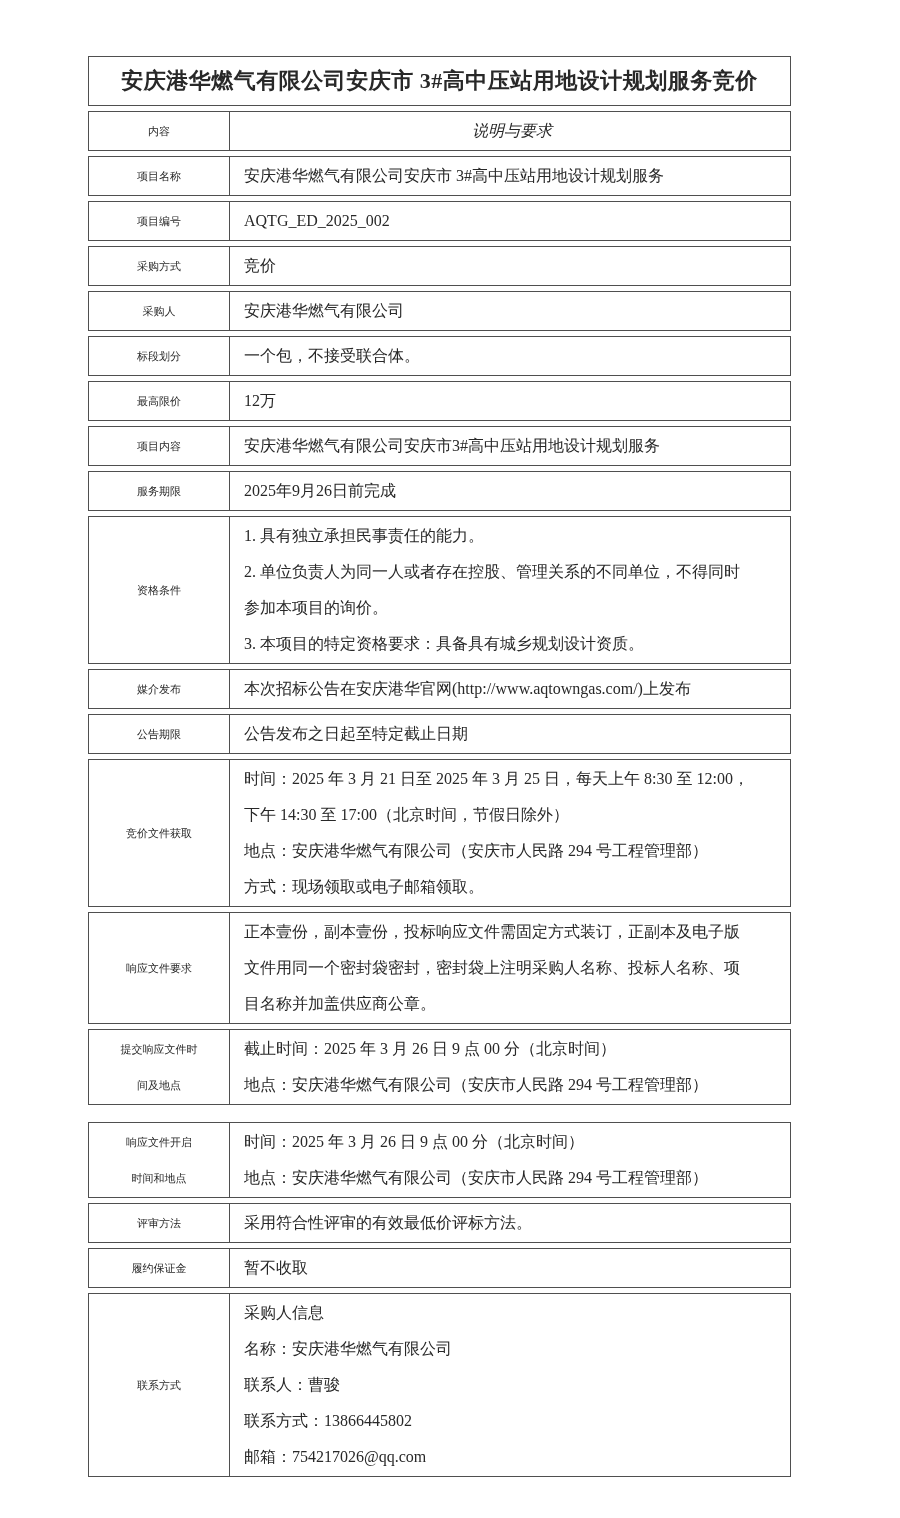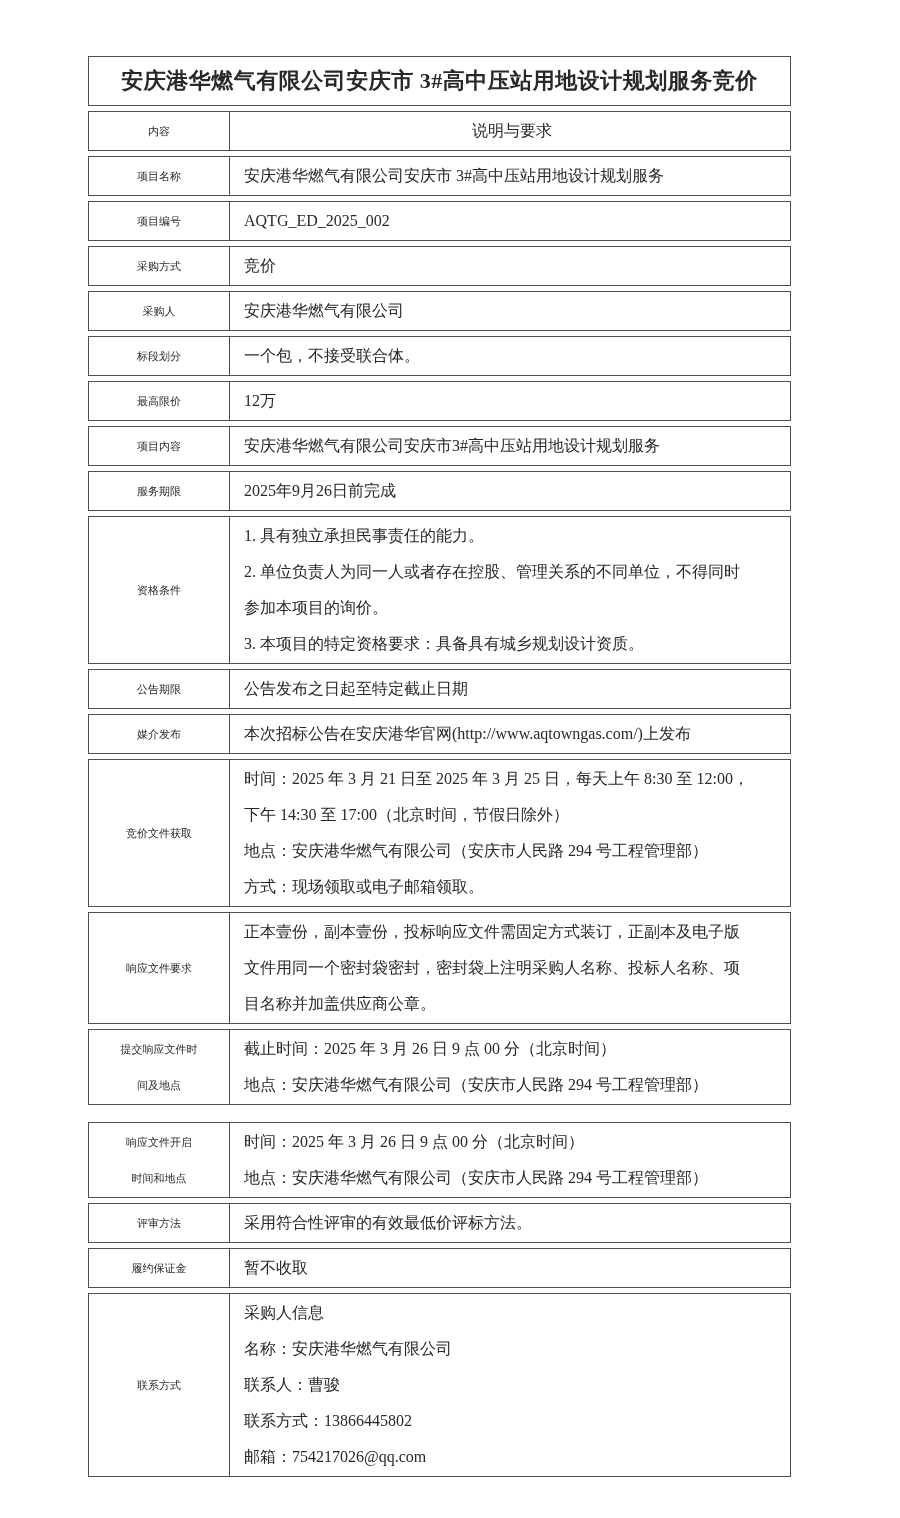--- a/index.html
+++ b/index.html
@@ -56,20 +56,21 @@
     align-items: center;
     font-size: 16px;
     line-height: 36px;
     padding: 1px 10px 1px 14px;
     white-space: pre-line;
     text-align: left;
   }
   .content-cell.center {
     justify-content: center;
     text-align: center;
+    font-style: italic;
   }
   .tbl2 {
     margin-top: 17px;
   }
 </style>
 </head>
 <body>
 
 <div class="doc">
 
@@ -126,27 +127,27 @@
 
     <div class="row">
       <div class="label-cell">资格条件</div>
       <div class="content-cell">1. 具有独立承担民事责任的能力。
 2. 单位负责人为同一人或者存在控股、管理关系的不同单位，不得同时
 参加本项目的询价。
 3. 本项目的特定资格要求：具备具有城乡规划设计资质。</div>
     </div>
 
     <div class="row">
+      <div class="label-cell">媒介发布</div>
+      <div class="content-cell">本次招标公告在安庆港华官网(http://www.aqtowngas.com/)上发布</div>
+    </div>
+
+    <div class="row">
       <div class="label-cell">公告期限</div>
       <div class="content-cell">公告发布之日起至特定截止日期</div>
-    </div>
-
-    <div class="row">
-      <div class="label-cell">媒介发布</div>
-      <div class="content-cell">本次招标公告在安庆港华官网(http://www.aqtowngas.com/)上发布</div>
     </div>
 
     <div class="row">
       <div class="label-cell">竞价文件获取</div>
       <div class="content-cell">时间：2025 年 3 月 21 日至 2025 年 3 月 25 日，每天上午 8:30 至 12:00，
 下午 14:30 至 17:00（北京时间，节假日除外）
 地点：安庆港华燃气有限公司（安庆市人民路 294 号工程管理部）
 方式：现场领取或电子邮箱领取。</div>
     </div>
 

